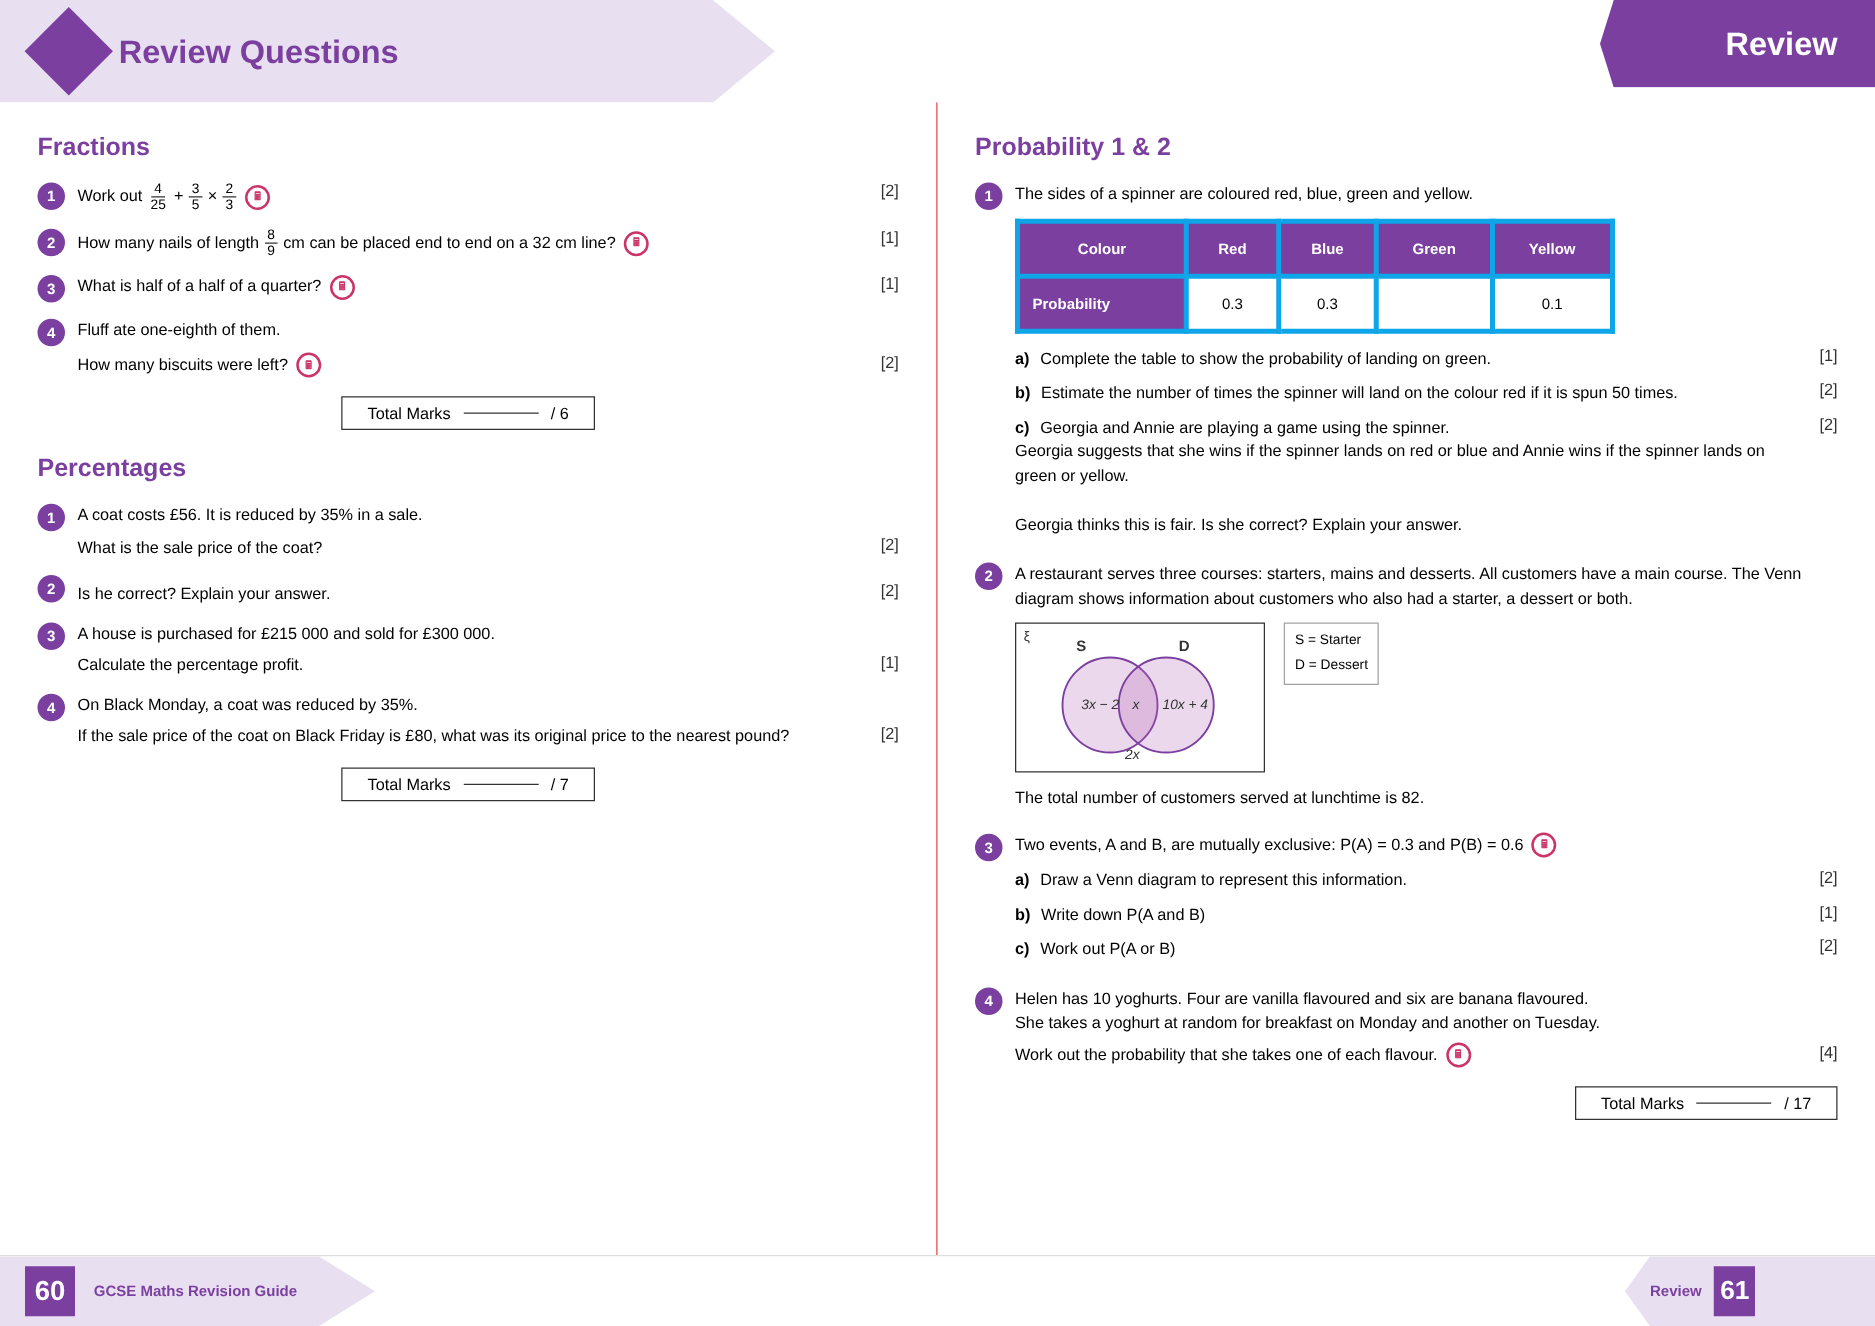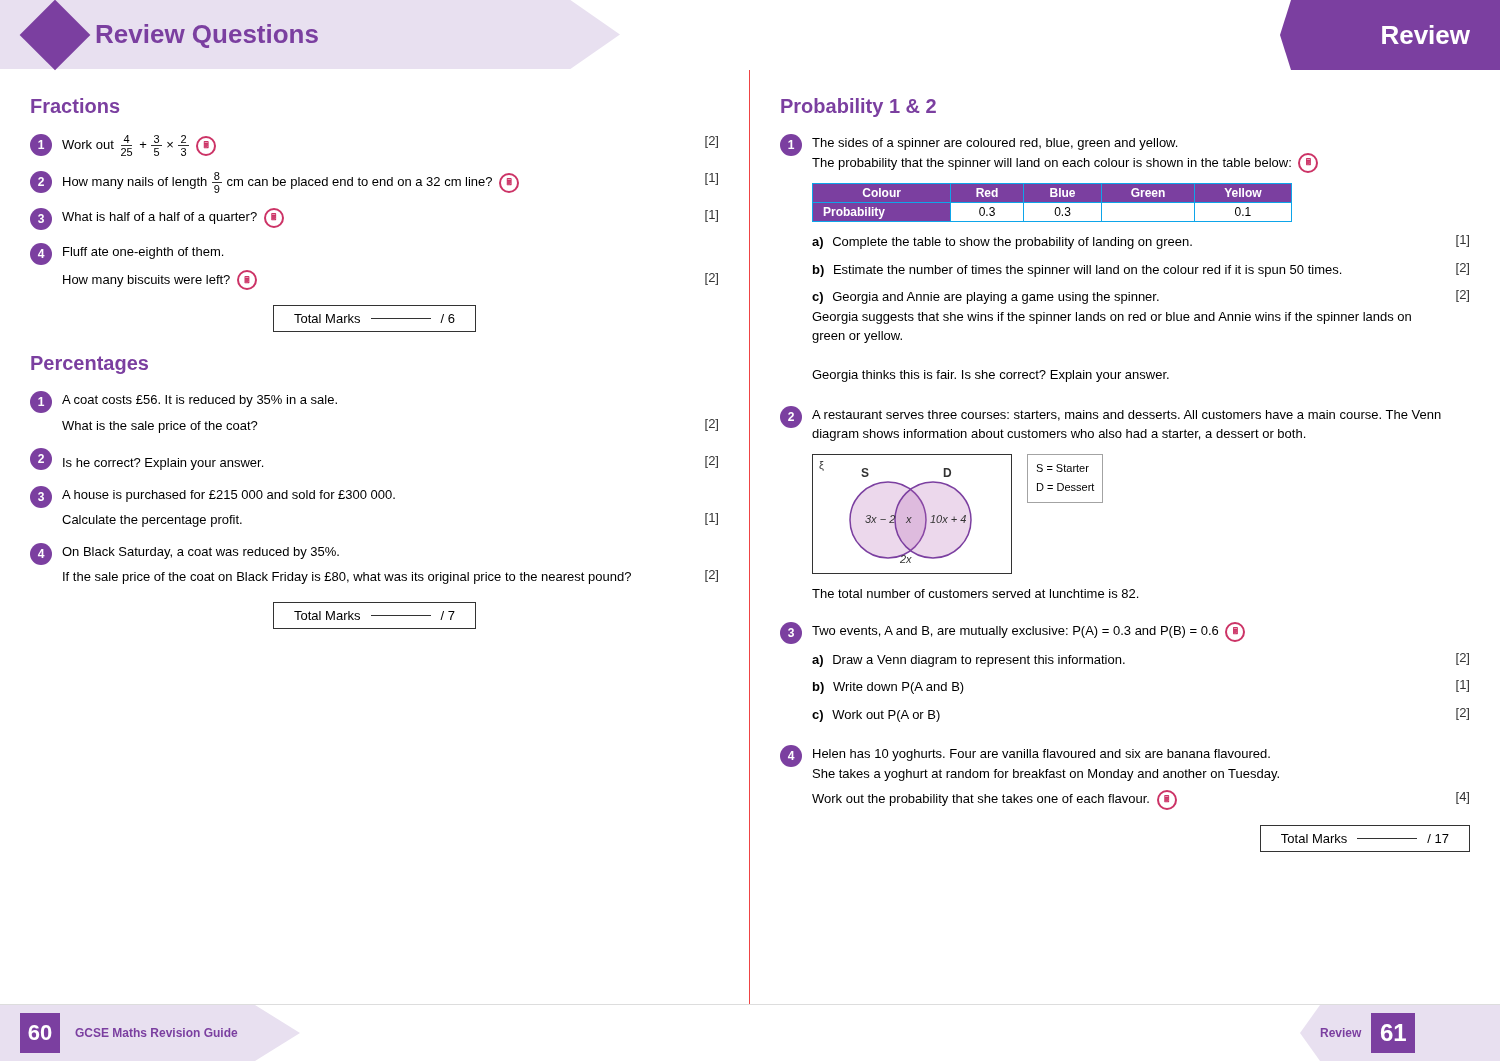--- a/index.html
+++ b/index.html
@@ -194,22 +194,22 @@
     }
 
     
     .prob-table {
       border-collapse: collapse;
       margin: 10px 0;
       width: 100%;
       max-width: 480px;
     }
     .prob-table th, .prob-table td {
-      border: 1px solid #0ea5e9;
-      padding: 2px 10px;
+      border: 4px solid #0ea5e9;
+      padding: 13px 10px;
       text-align: center;
       font-size: 12px;
     }
     .prob-table th {
       background: #7b3fa0;
       color: white;
       font-weight: bold;
     }
     .prob-table td:first-child {
       background: #7b3fa0;
@@ -302,25 +302,25 @@
       clip-path: polygon(10% 0, 100% 0, 100% 100%, 10% 100%, 0 50%);
     }
     .footer-label {
       font-size: 12px;
       color: #7b3fa0;
       font-weight: bold;
       position: relative;
       z-index: 2;
     }
     .footer-page-num-right {
-      font-size: 24px;
+      font-size: 21px;
       font-weight: bold;
       color: white;
       background: #7b3fa0;
-      width: 44px;
+      width: 33px;
       height: 40px;
       display: flex;
       align-items: center;
       justify-content: center;
       position: relative;
       z-index: 2;
       flex-shrink: 0;
     }
 
     .fraction {
@@ -337,21 +337,21 @@
       padding: 0 2px;
     }
     .fraction .den {
       padding: 0 2px;
     }
   </style>
 </head>
 <body>
 
 <div class="header">
-  <div class="header-left" style="flex:1; max-width:620px; height:69px;">
+  <div class="header-left" style="flex:1; max-width:620px; height:82px;">
     <div class="header-left-bg"></div>
     <div class="header-left-diamond"></div>
     <span class="header-left-title">Review Questions</span>
   </div>
   <div style="flex:1;"></div>
   <div class="header-right" style="height:70px; min-width:220px; display:flex; align-items:center;">
     <span class="header-right-title">Review</span>
   </div>
 </div>
 
@@ -475,21 +475,21 @@
         <div class="q-row">
           <div class="q-text">Calculate the percentage profit.</div>
           <div class="q-marks">[1]</div>
         </div>
       </div>
     </div>
 
     <div class="question-block">
       <div class="q-number">4</div>
       <div class="q-content">
-        <div class="q-text">On Black Saturday, a coat was reduced by 35%.</div>
+        <div class="q-text">On Black Monday, a coat was reduced by 35%.</div>
         <div style="height:6px;"></div>
         <div class="q-row">
           <div class="q-text">If the sale price of the coat on Black Friday is £80, what was its original price to the nearest pound?</div>
           <div class="q-marks">[2]</div>
         </div>
       </div>
     </div>
 
     <div class="total-marks-box">
       <div class="total-marks-inner">
@@ -502,24 +502,20 @@
   </div>
 
   <div class="right-col">
 
     <div class="section-title">Probability 1 &amp; 2</div>
 
     <div class="question-block">
       <div class="q-number">1</div>
       <div class="q-content">
         <div class="q-text">The sides of a spinner are coloured red, blue, green and yellow.</div>
-        <div class="q-text" style="margin-bottom:6px;">
-          The probability that the spinner will land on each colour is shown in the table below:
-          <span class="calculator-icon">🖩</span>
-        </div>
 
         <table class="prob-table">
           <tbody>
               <tr>
             <th>Colour</th>
             <th>Red</th>
             <th>Blue</th>
             <th>Green</th>
             <th>Yellow</th>
           </tr>

